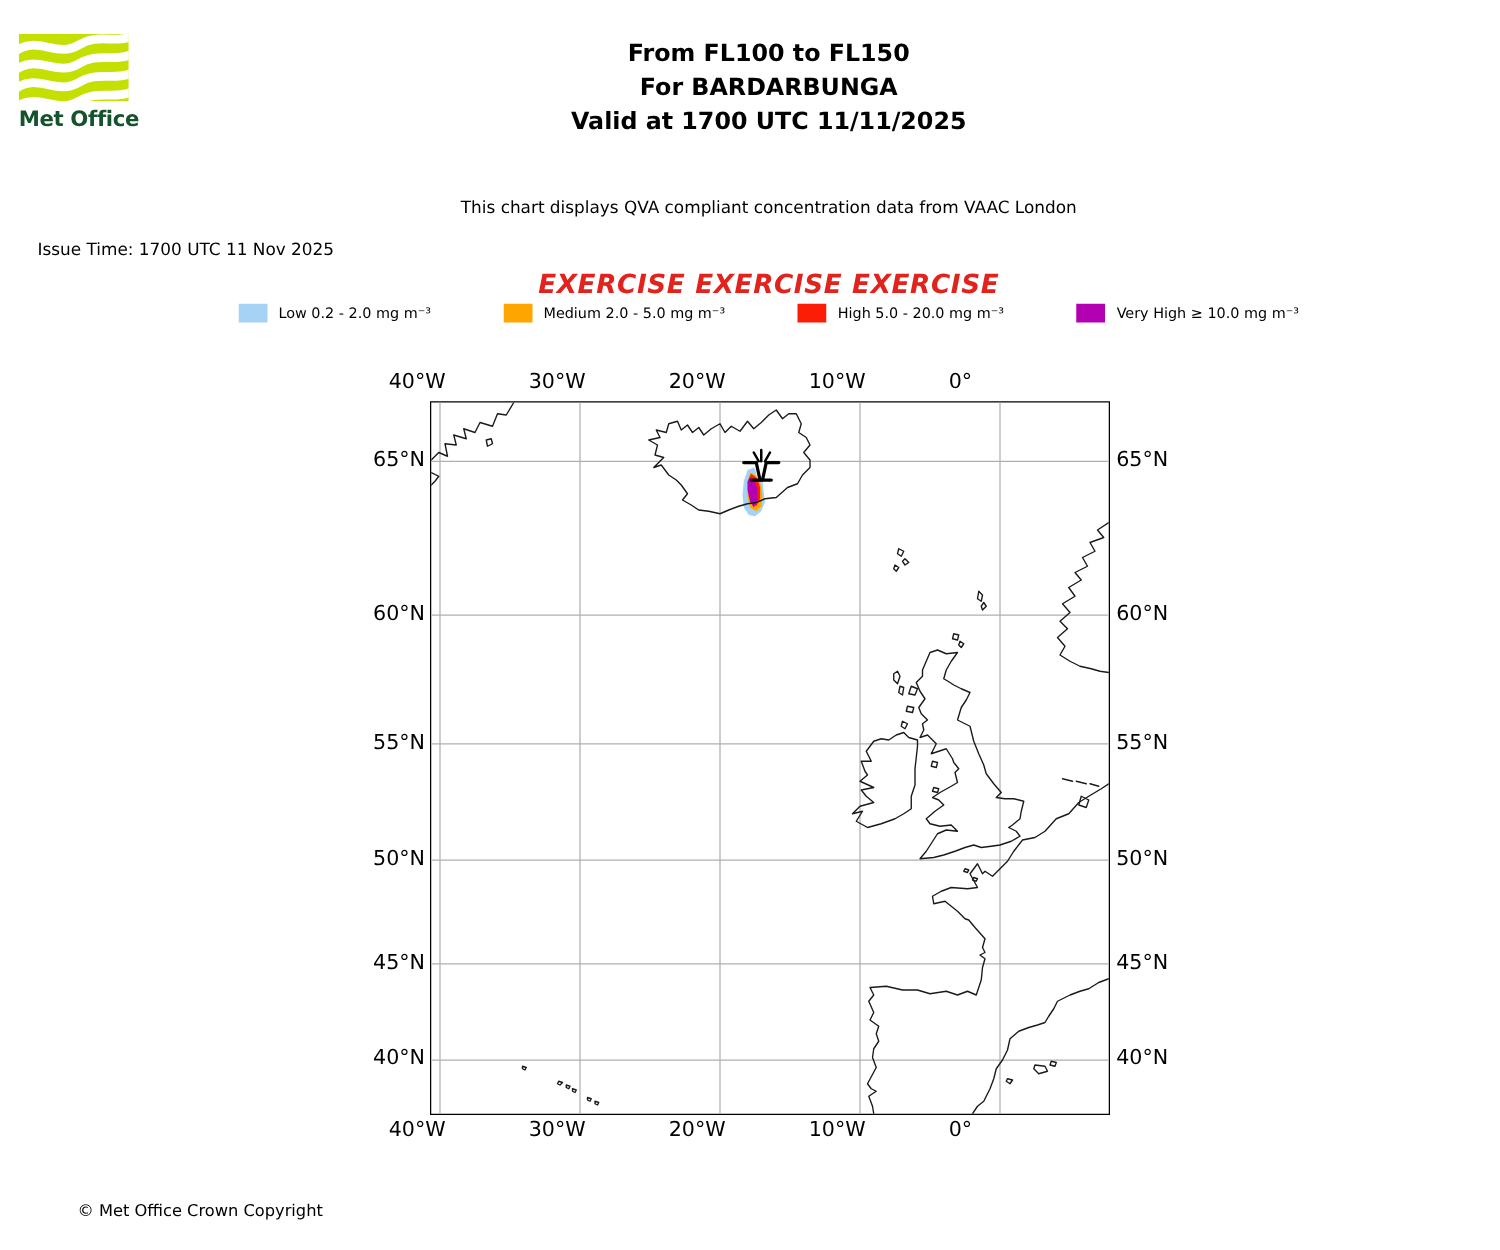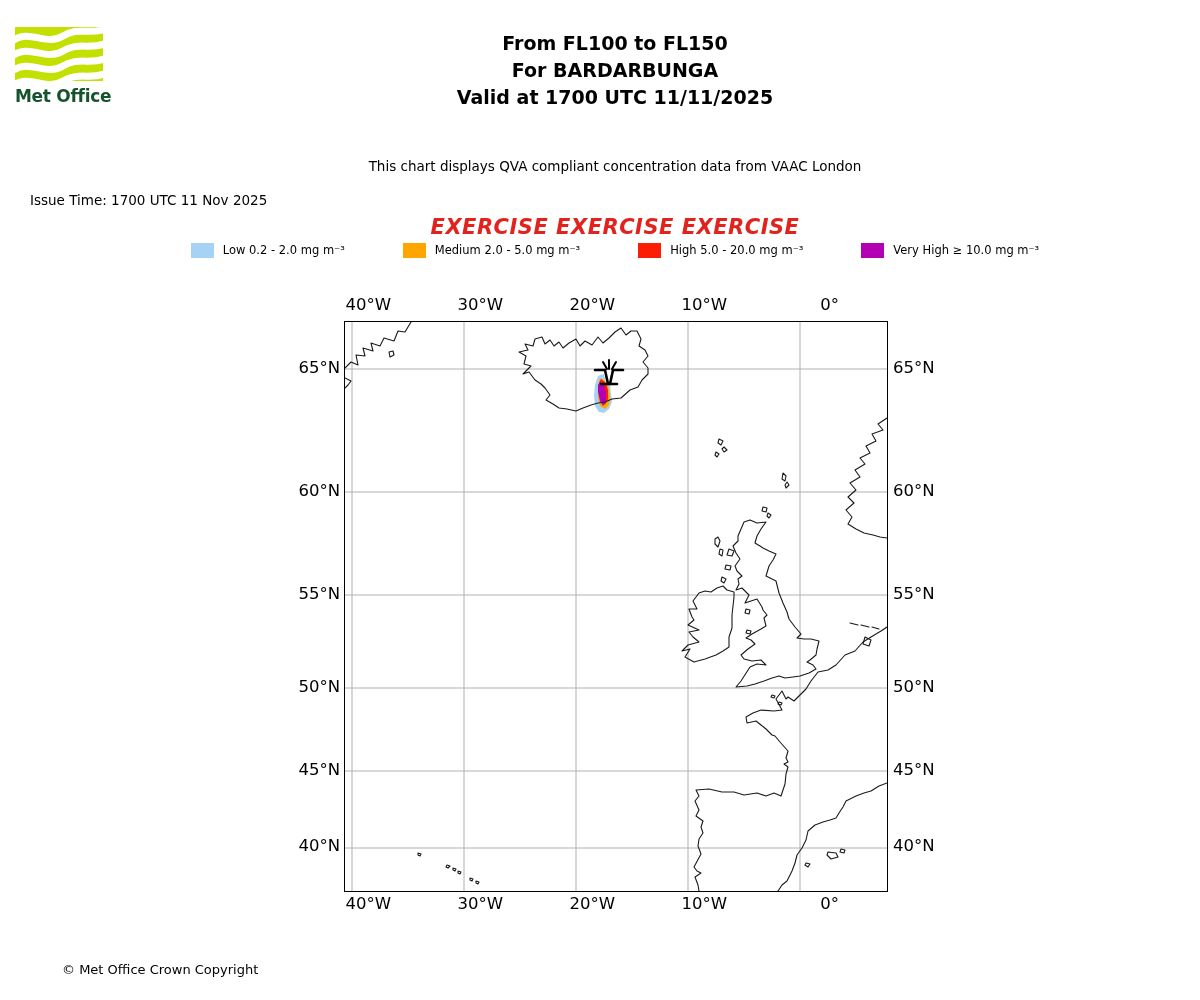--- a/index.html
+++ b/index.html
@@ -13,21 +13,21 @@
   .issue{left:30px;top:192px;width:1170px;text-align:left;font-size:13.5px;}
   .exercise{left:30px;top:215px;width:1170px;text-align:center;font-size:21px;font-weight:bold;letter-spacing:.5px;font-style:italic;}
   
   .legend{left:0;top:243px;width:1230px;display:flex;justify-content:center;align-items:center;gap:58px;}
   .legend-item{display:flex;align-items:flex-start;}
   .swatch{width:23px;height:15px;margin-right:9px;flex:0 0 auto;}
   .legend-label{font-size:11.5px;white-space:nowrap;}
   
   .map-frame{left:344px;top:321px;width:542px;height:569px;border:1.2px solid #000;box-sizing:content-box;}
   .ticklabel{font-size:16.5px;line-height:20px;white-space:nowrap;}
-  .lon{width:80px;text-align:right;margin-left:-40px;}
+  .lon{width:80px;text-align:left;margin-left:-40px;}
   .lat-left{width:62px;text-align:right;left:278px;}
   .lat-right{left:893px;width:62px;text-align:left;}
   .footer{left:62px;top:962px;font-size:13px;}
   .logo{left:15px;top:27px;}
   .logo-text{left:15px;top:86px;font-size:17px;font-weight:bold;letter-spacing:-0.3px;color:#14532d;}
 </style>
 </head>
 <body>
 
 <svg class="abs logo" width="90" height="56" viewBox="0 0 90 56">

